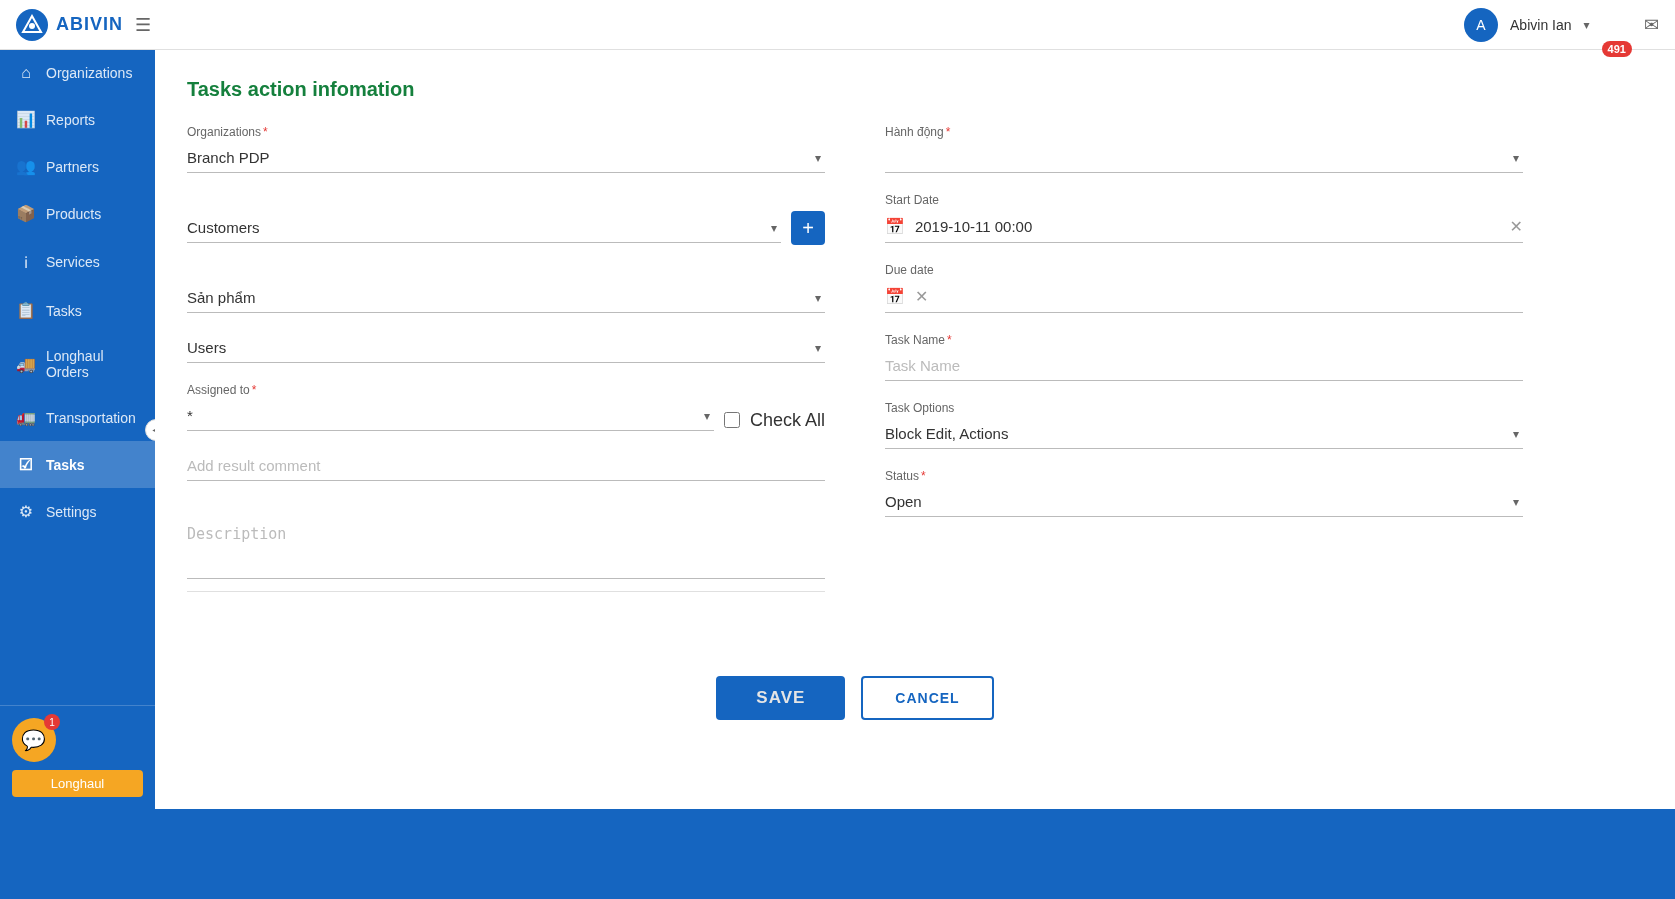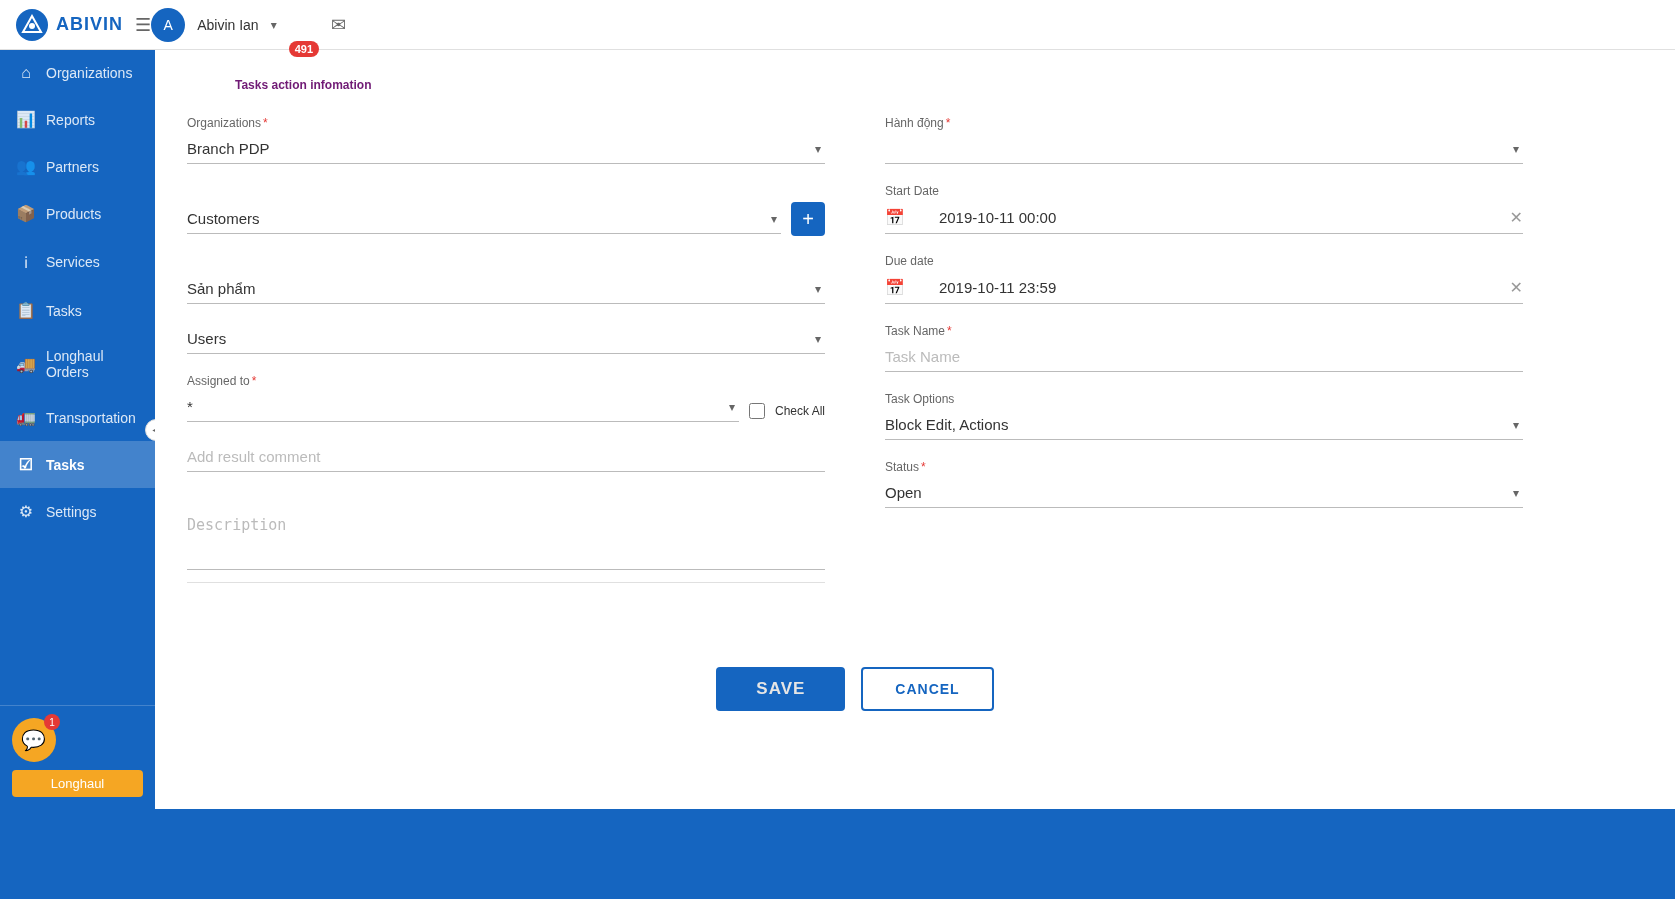--- a/index.html
+++ b/index.html
@@ -4,20 +4,21 @@
   <style>
     * { box-sizing: border-box; margin: 0; padding: 0; }
     body { font-family: 'Segoe UI', Arial, sans-serif; background: #f5f6fa; display: flex; flex-direction: column; height: 100vh; overflow: hidden; }
 
     
     .topbar {
       height: 50px;
       background: #fff;
       display: flex;
       align-items: center;
+      justify-content: space-between;
       padding: 0 16px;
       border-bottom: 1px solid #e0e0e0;
       z-index: 100;
       flex-shrink: 0;
     }
     .topbar-left { display: flex; align-items: center; gap: 12px; }
     .topbar-logo { display: flex; align-items: center; gap: 8px; }
     .logo-icon {
       width: 32px; height: 32px;
       background: #1565c0;
@@ -129,25 +130,24 @@
       background: #fff;
       padding: 0;
     }
 
     .form-container {
       padding: 28px 32px;
       max-width: 1400px;
     }
 
     .form-title {
-      font-size: 12px;
+      font-size: 20px;
       font-weight: 600;
-      color: #701a75;
+      color: #15803d;
       margin-bottom: 24px;
-      margin-left: 48px;
     }
 
     .form-grid {
       display: grid;
       grid-template-columns: 1fr 1fr;
       gap: 0 60px;
     }
 
     .form-left, .form-right {
       display: flex;
@@ -238,35 +238,35 @@
     .field-textarea::placeholder { color: #bbb; }
 
     .date-row {
       display: flex;
       align-items: center;
       gap: 10px;
       border-bottom: 1px solid #bbb;
       padding: 6px 0;
     }
     .date-icon { color: #666; font-size: 16px; }
-    .date-value { font-size: 15px; color: #333; flex: 1; margin-left: 24px; }
+    .date-value { font-size: 15px; color: #333; flex: 1; }
     .date-clear { color: #999; cursor: pointer; font-size: 16px; }
 
     .check-all-row {
       display: flex;
       align-items: center;
       gap: 10px;
       margin-top: 8px;
     }
     .check-all-checkbox {
       width: 16px; height: 16px;
       cursor: pointer;
       border: 1px solid #bbb;
     }
-    .check-all-label { font-size: 12px; color: #333; cursor: pointer; }
+    .check-all-label { font-size: 18px; color: #333; cursor: pointer; }
 
     .assigned-row {
       display: flex;
       align-items: center;
       gap: 10px;
     }
 
     
     .field-separator {
       border: none;
@@ -503,21 +503,20 @@
               <span class="date-icon">📅</span>
               <span class="date-value">2019-10-11 00:00</span>
               <span class="date-clear">✕</span>
             </div>
           </div>
 
           <div class="form-field">
             <div class="field-label">Due date</div>
             <div class="date-row">
               <span class="date-icon">📅</span>
-              <span class="date-value">2019-10-11 23:59</span>
               <span class="date-clear">✕</span>
             </div>
           </div>
 
           <div class="form-field">
             <div class="field-label">
               <span>Task Name</span><span class="required">*</span>
             </div>
             <input type="text" class="field-input" placeholder="Task Name" style="">
           </div>

